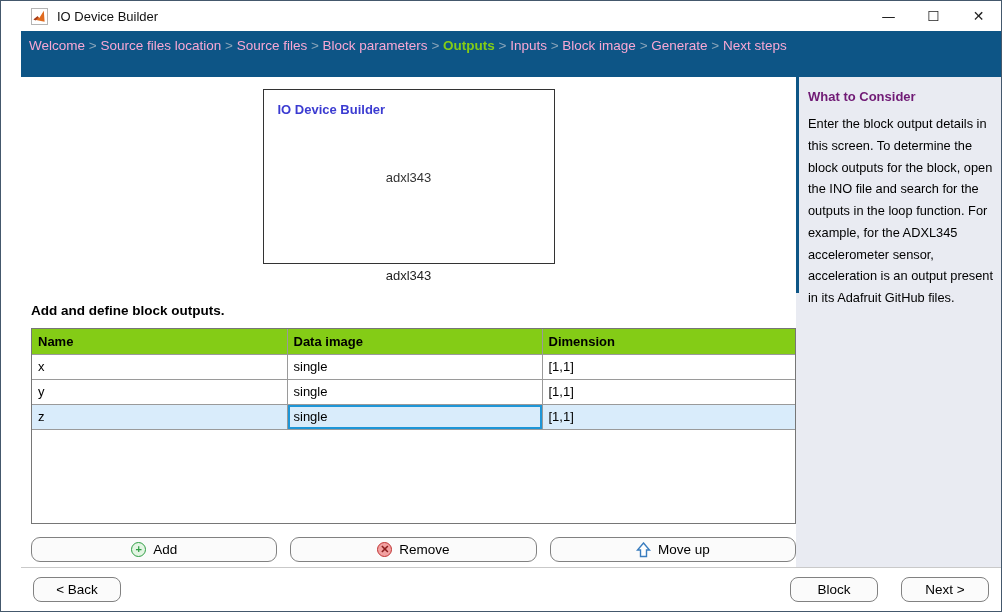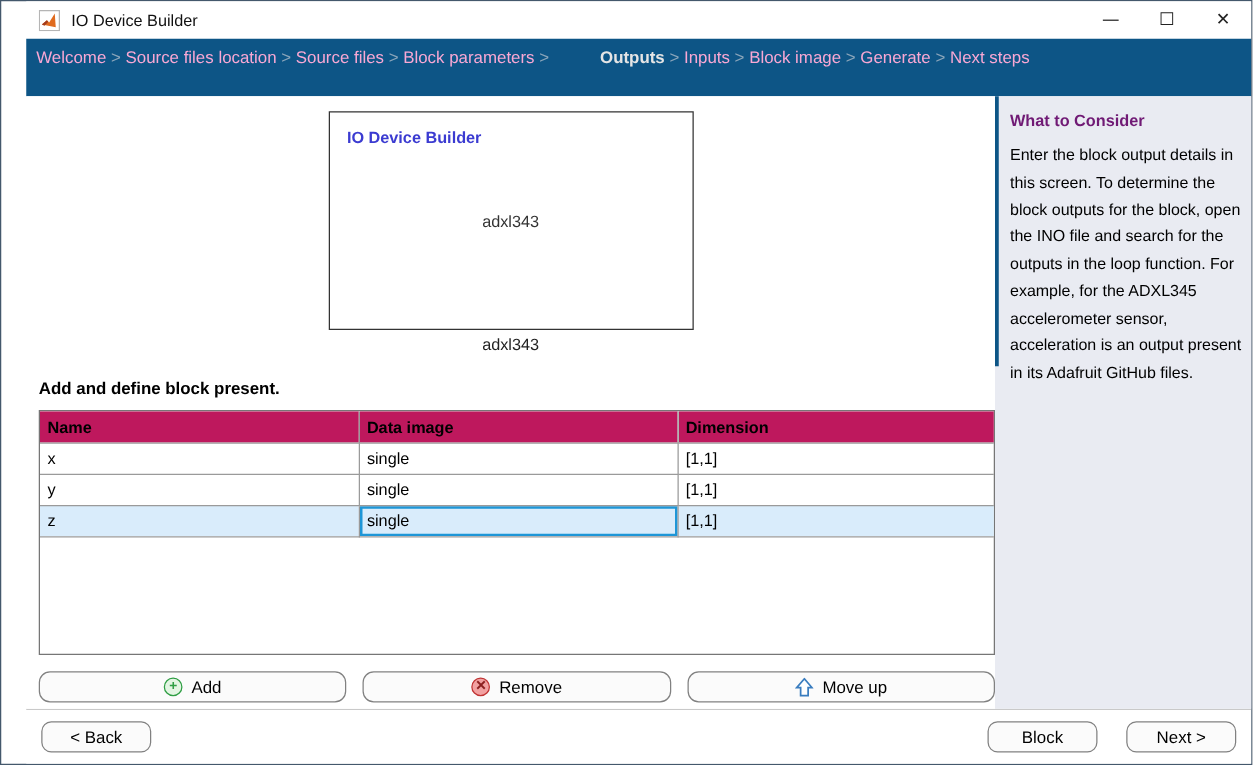--- a/index.html
+++ b/index.html
@@ -25,21 +25,21 @@
     font-size:14px; color:#222; cursor:default; font-family:"DejaVu Sans", sans-serif;
   }
 
   
   .breadcrumb {
     height:46px; background:#0d5586; color:#9db4c6;
     font-size:13.5px; padding:7px 0 0 8px; flex:0 0 auto; line-height:1.2;
   }
   .bc-sep { color:#8aa5ba; }
   .bc-item { color:#f9a8d4; }
-  .bc-item.active { color:#e5e5e5; font-weight:bold;margin-left:37px; }
+  .bc-item.active { color:#84cc16; font-weight:bold; }
 
   
   .body { flex:1 1 auto; display:flex; min-height:0; position:relative; }
   .main { flex:1 1 auto; background:#ffffff; position:relative; }
 
   
   .preview-zone { padding-top:12px; }
   .preview-rect {
     width:292px; height:175px; margin:0 auto; border:1px solid #333333;
     background:#ffffff; position:relative;
@@ -60,21 +60,21 @@
   .table-wrap {
     width:765px; height:196px; margin:10px 0 0 10px;
     border:1px solid #767676; background:#ffffff; overflow:hidden;
   }
   table.outputs { width:100%; border-collapse:collapse; table-layout:fixed; }
   table.outputs th, table.outputs td {
     height:25px; padding:0 6px; font-size:13px; text-align:left; font-weight:normal;
     border-right:1px solid #9a9a9a; border-bottom:1px solid #9a9a9a;
     overflow:hidden; white-space:nowrap;
   }
-  table.outputs th { background:#be185d; font-weight:bold; }
+  table.outputs th { background:#84cc16; font-weight:bold; }
   table.outputs th:last-child, table.outputs td:last-child { border-right:none; }
   table.outputs tr.selected td { background:#d9ecfb; }
   table.outputs td.focus { background:#e6f3fd; box-shadow: inset 0 0 0 2px #1e96d7; }
 
   
   .actions { width:765px; margin:13px 0 0 10px; display:flex; gap:13px; }
   .btn {
     background:#fbfbfb; border:1px solid #818181; border-radius:9px;
     height:25px; font-size:13.5px; color:#000;
     display:flex; align-items:center; justify-content:center; gap:7px;
@@ -135,21 +135,21 @@
     <div class="main">
 
       <div class="preview-zone">
         <div class="preview-rect">
           <div class="preview-header">IO Device Builder</div>
           <div class="preview-center-label">adxl343</div>
         </div>
         <div class="preview-caption">adxl343</div>
       </div>
 
-      <div class="instruction">Add and define block present.</div>
+      <div class="instruction">Add and define block outputs.</div>
 
       <div class="table-wrap">
         <table class="outputs">
           <colgroup>
               <col style="width:255px">
               <col style="width:255px">
               <col style="width:255px">
             </colgroup>
           <thead>
             <tr>

